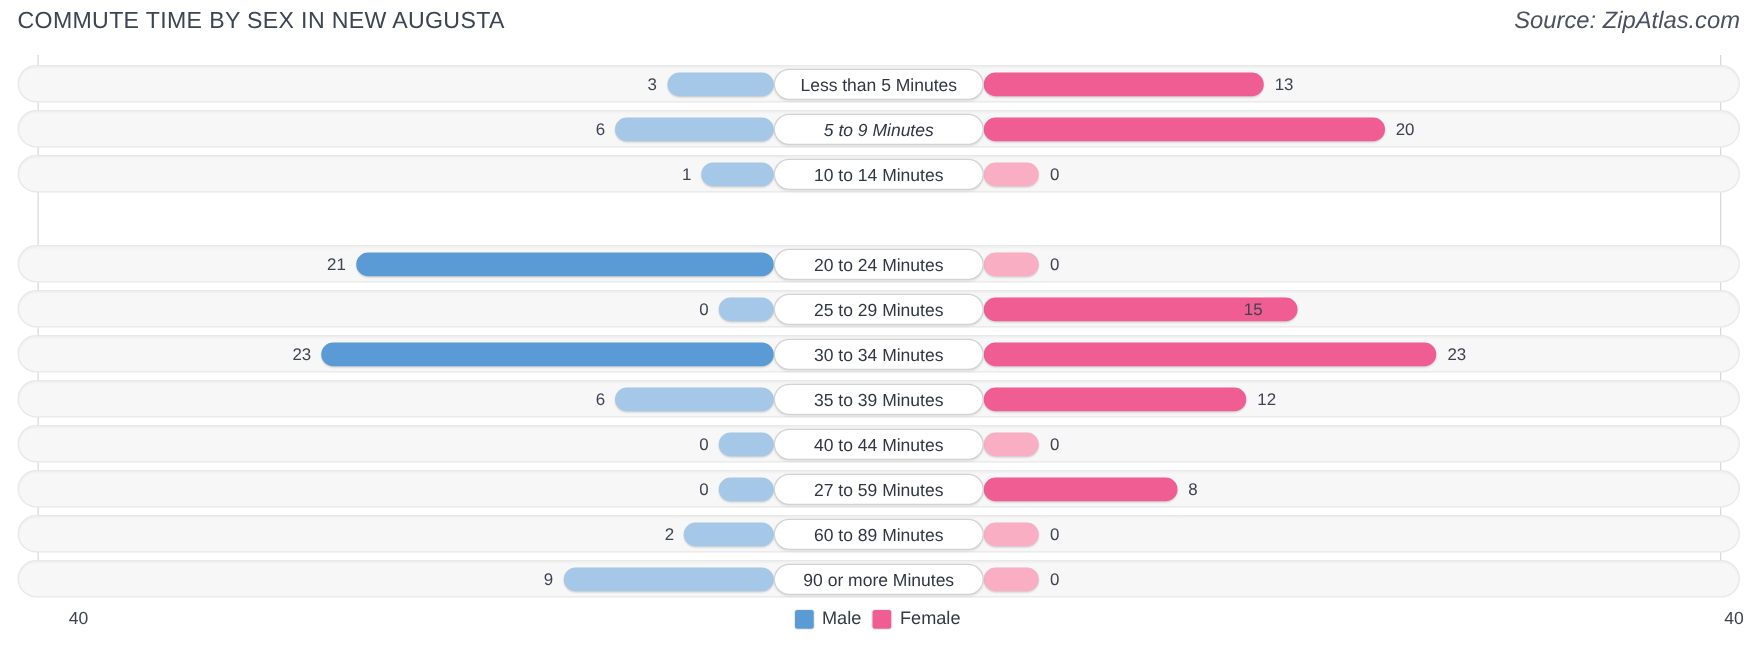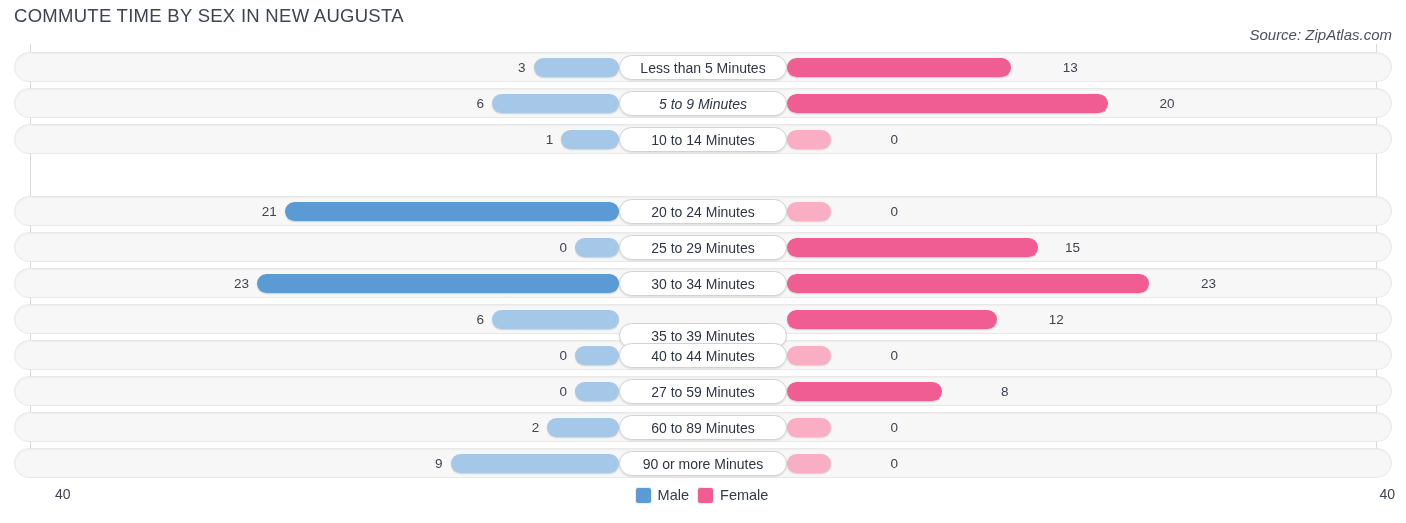--- a/index.html
+++ b/index.html
@@ -13,22 +13,22 @@
   }
 
   
   #header { position:relative; height:44px; }
   #chart-title {
     position:absolute; left:14px; top:5px;
     font-size:18.5px; color:#3c4552;
     letter-spacing:.015em; white-space:nowrap;
   }
   #source-note {
-    position:absolute; right:14px; top:26px;
-    font-size:15px; font-style:italic; color:#4a5160;
+    position:absolute; right:14px; top:6px;
+    font-size:19px; font-style:italic; color:#4a5160;
     white-space:nowrap;
   }
 
   
   #plot { position:absolute; left:0; top:44px; width:1406px; height:438px; }
 
   
   .axis-line {
     position:absolute; top:0; bottom:8px; width:1px;
     background:#d9d9d9;
@@ -55,21 +55,21 @@
   }
   .bar-male   { }
   .bar-female { }
 
   
   .val {
     position:absolute; top:6px; height:19px; line-height:19px;
     font-size:13.5px; color:#3d4450; white-space:nowrap;
   }
   .val-male   { text-align:right; }
-  .val-female { text-align:right; }
+  .val-female { text-align:left; }
   
   .val.inside {
     color:#ffffff;
   }
 
   
   .cat-pill {
     position:absolute; top:3px; height:25px; line-height:24px;
     background:#ffffff;
     border:1px solid #d2d2d2;
@@ -142,38 +142,38 @@
       <div class="val val-male" style="left: 204.675px; width: 58px;">21</div>
       <div class="bar bar-female" style="left: 773px; width: 44px; background: rgb(249, 174, 196);"></div>
       <div class="val val-female" style="left: 826px; width: 58px;">0</div>
       <div class="cat-pill" style="left: 605px; width: 168px;">20 to 24 Minutes</div>
     </div>
     <div class="row" style="top: 188px;">
       <div class="track"></div>
       <div class="bar bar-male" style="left: 561px; width: 44px; background: rgb(166, 200, 232);"></div>
       <div class="val val-male" style="left: 495px; width: 58px;">0</div>
       <div class="bar bar-female" style="left: 773px; width: 251.375px; background: rgb(239, 93, 146);"></div>
-      <div class="val val-female" style="left: 1008px; width: 58px;">15</div>
+      <div class="val val-female" style="left: 981px; width: 58px;">15</div>
       <div class="cat-pill" style="left: 605px; width: 168px;">25 to 29 Minutes</div>
     </div>
     <div class="row" style="top: 224px;">
       <div class="track"></div>
       <div class="bar bar-male" style="left: 243.025px; width: 361.975px; background: rgb(91, 155, 213);"></div>
       <div class="val val-male" style="left: 177.025px; width: 58px;">23</div>
       <div class="bar bar-female" style="left: 773px; width: 361.975px; background: rgb(239, 93, 146);"></div>
       <div class="val val-female" style="left: 1143.97px; width: 58px;">23</div>
       <div class="cat-pill" style="left: 605px; width: 168px;">30 to 34 Minutes</div>
     </div>
     <div class="row" style="top: 260px;">
       <div class="track"></div>
       <div class="bar bar-male" style="left: 478.05px; width: 126.95px; background: rgb(166, 200, 232);"></div>
       <div class="val val-male" style="left: 412.05px; width: 58px;">6</div>
       <div class="bar bar-female" style="left: 773px; width: 209.9px; background: rgb(239, 93, 146);"></div>
       <div class="val val-female" style="left: 991.9px; width: 58px;">12</div>
-      <div class="cat-pill" style="left: 605px; width: 168px; margin-top: 16px;">35 to 39 Minutes</div>
+      <div class="cat-pill" style="left: 605px; width: 168px;">35 to 39 Minutes</div>
     </div>
     <div class="row" style="top: 296px;">
       <div class="track"></div>
       <div class="bar bar-male" style="left: 561px; width: 44px; background: rgb(166, 200, 232);"></div>
       <div class="val val-male" style="left: 495px; width: 58px;">0</div>
       <div class="bar bar-female" style="left: 773px; width: 44px; background: rgb(249, 174, 196);"></div>
       <div class="val val-female" style="left: 826px; width: 58px;">0</div>
       <div class="cat-pill" style="left: 605px; width: 168px;">40 to 44 Minutes</div>
     </div>
     <div class="row" style="top: 332px;">

